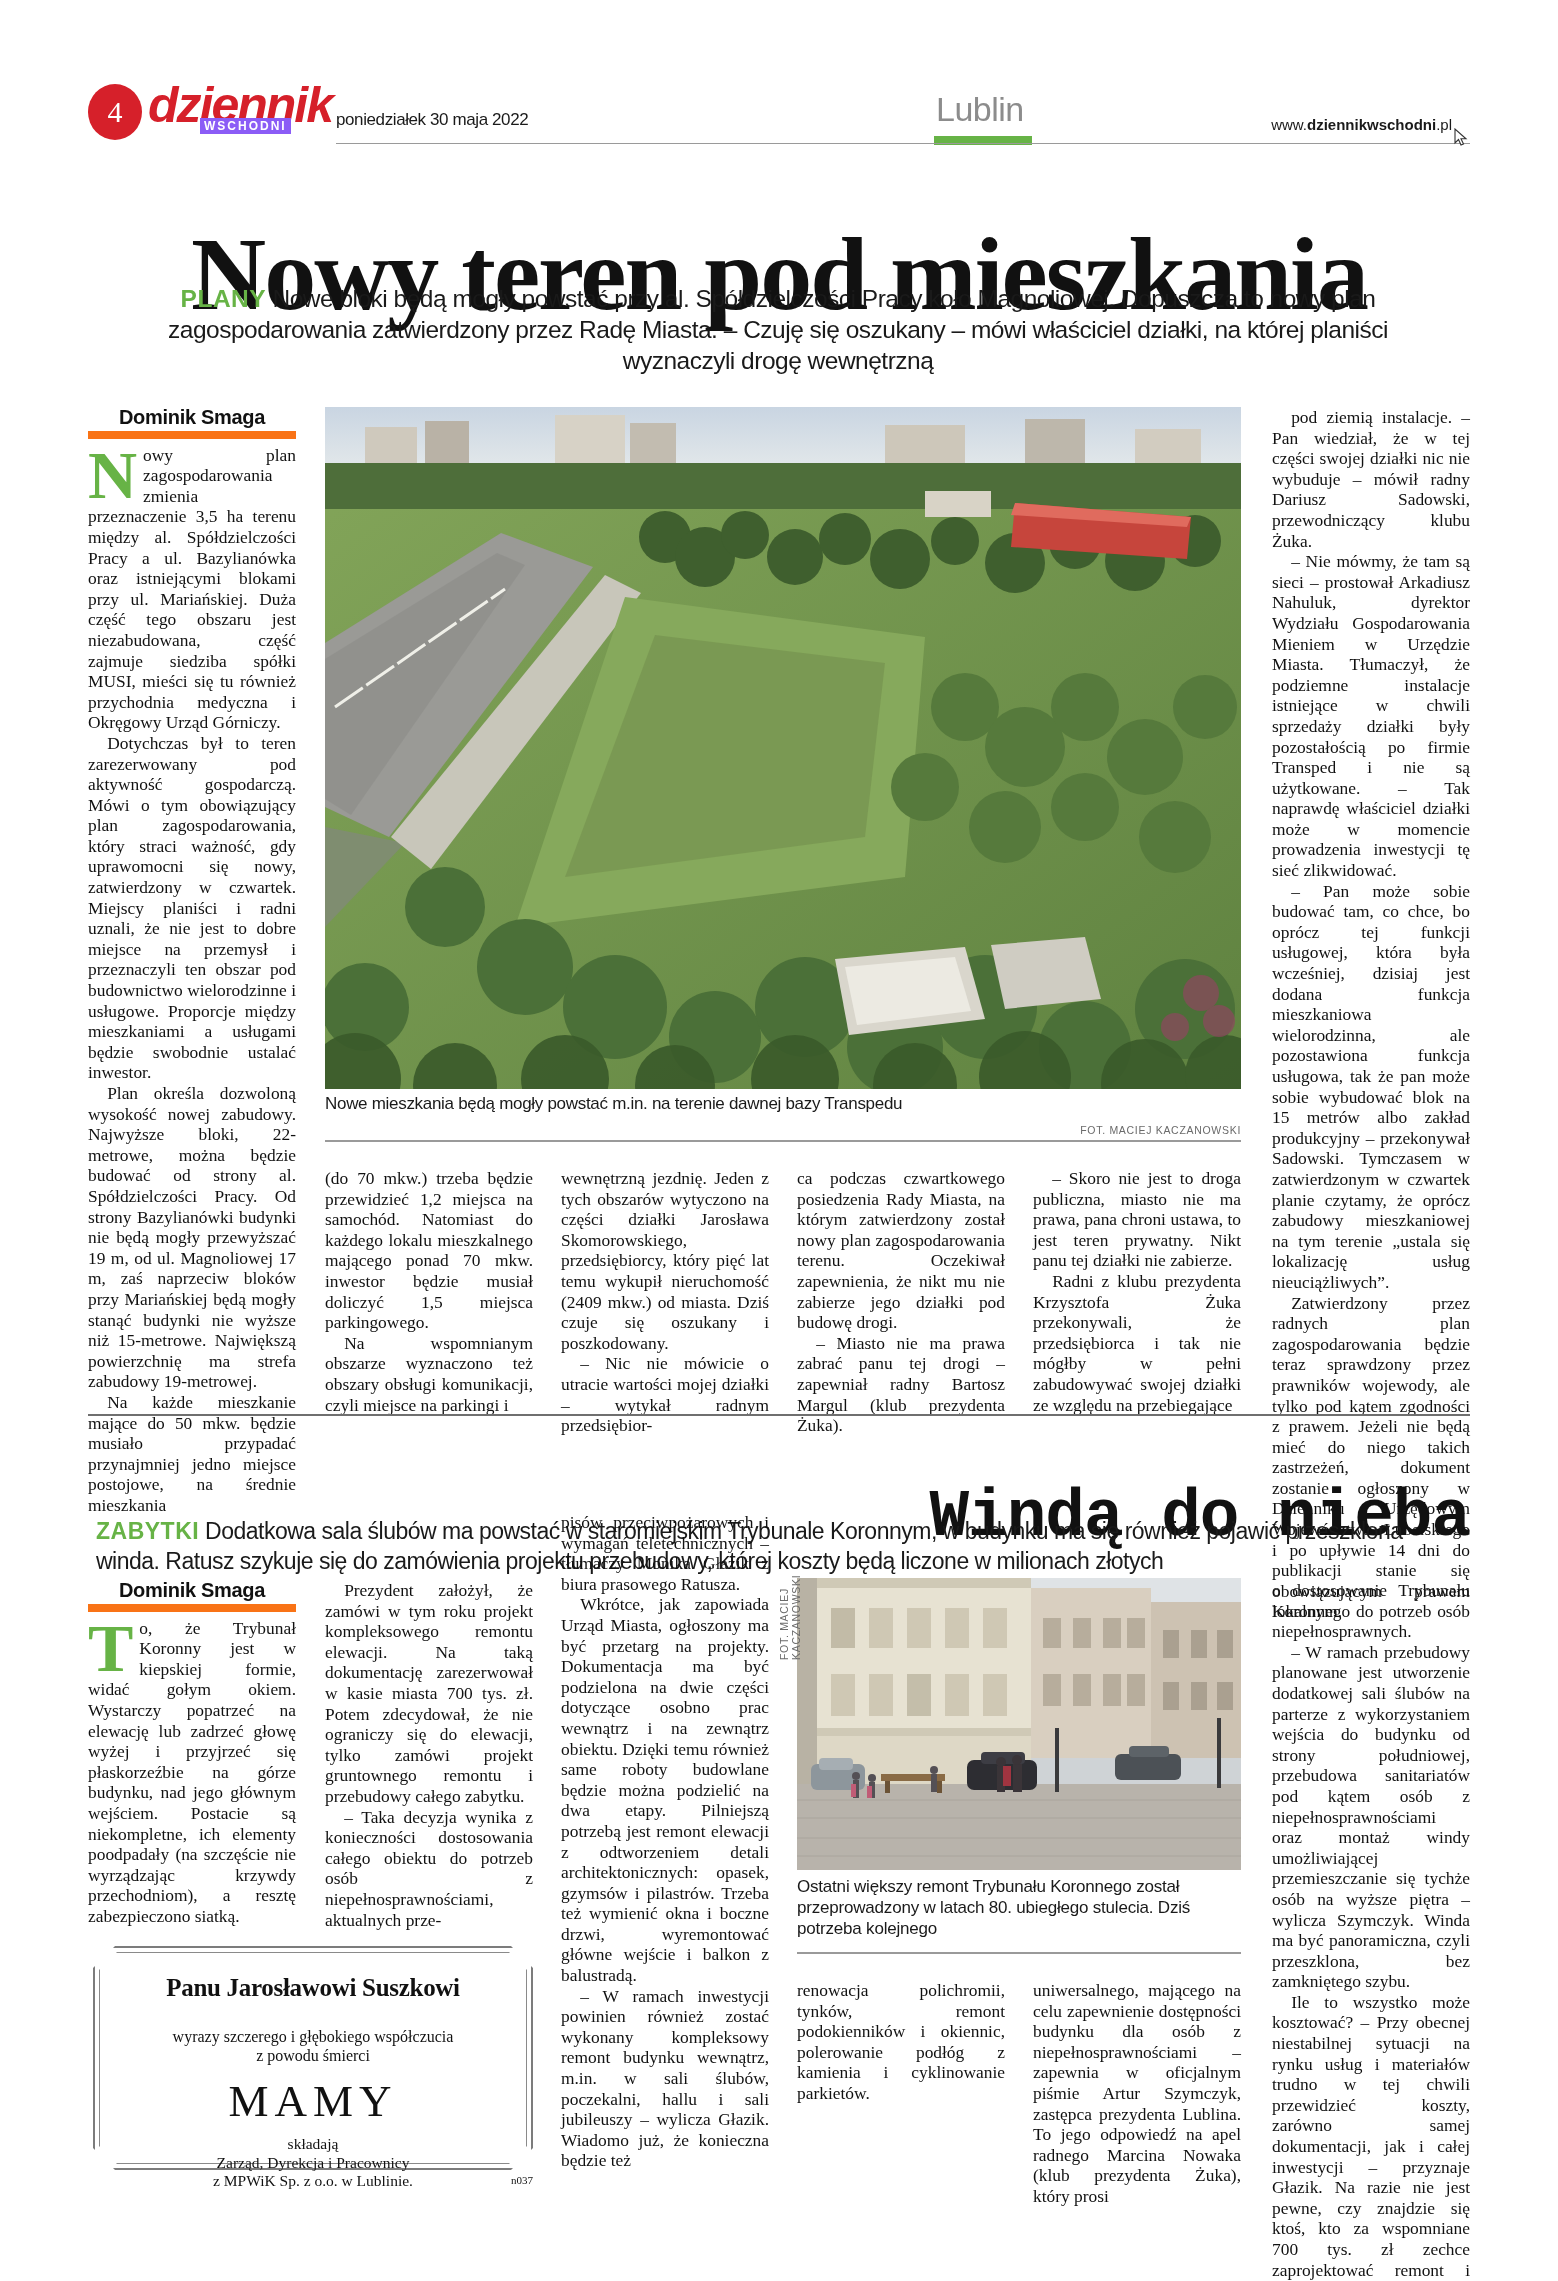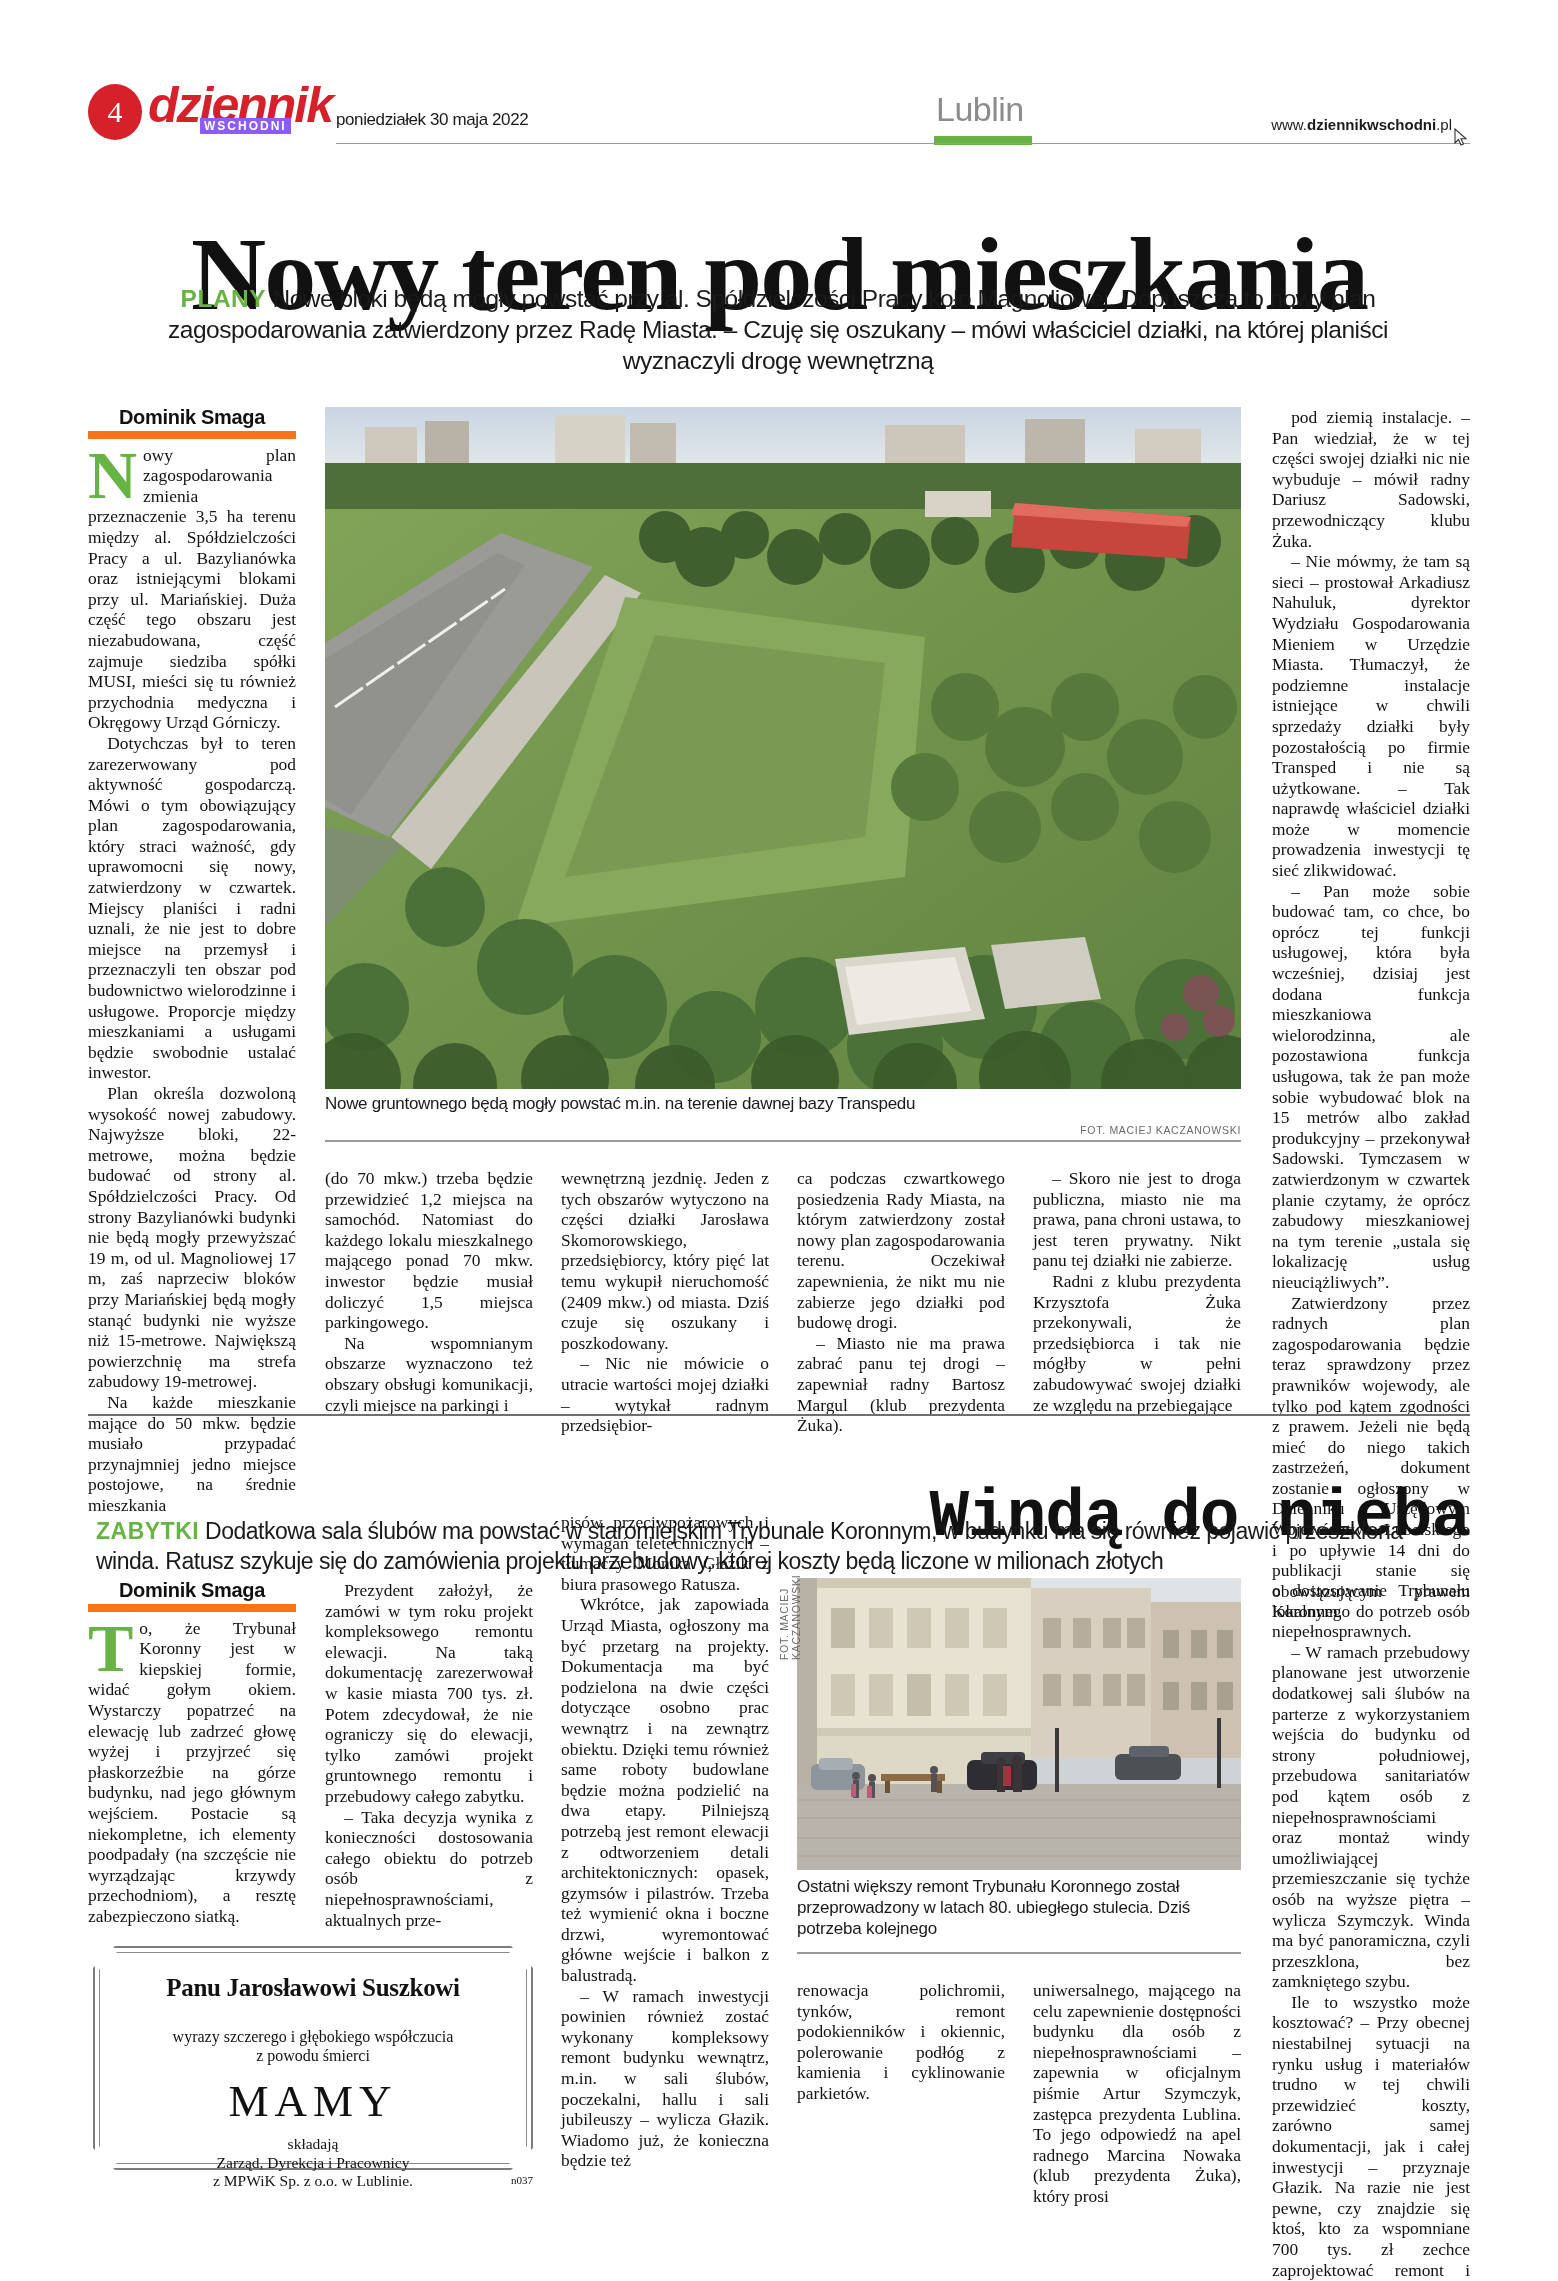--- a/index.html
+++ b/index.html
@@ -224,21 +224,21 @@
           <circle cx="820" cy="676" r="44"></circle>
           <circle cx="900" cy="668" r="40"></circle>
       </g>
       <g fill="#8a4a5c" opacity="0.75">
         <circle cx="876" cy="586" r="18"></circle>
           <circle cx="894" cy="614" r="16"></circle>
           <circle cx="850" cy="620" r="14"></circle>
       </g>
     </svg>
   </div>
-  <div class="caption1">Nowe gruntownego będą mogły powstać m.in. na terenie dawnej bazy Transpedu</div>
+  <div class="caption1">Nowe mieszkania będą mogły powstać m.in. na terenie dawnej bazy Transpedu</div>
   <div class="credit1">FOT. MACIEJ KACZANOWSKI</div>
   <div class="credit-rule"></div>
 
   <div class="col" id="a1c5">
     <div>
         <p>pod ziemią instalacje. – Pan wiedział, że w tej części swojej działki nic nie wybuduje – mówił radny Dariusz Sadowski, przewodniczący klubu Żuka.</p>
         <p>– Nie mówmy, że tam są sieci – prostował Arkadiusz Nahuluk, dyrektor Wydziału Gospodarowania Mieniem w Urzędzie Miasta. Tłumaczył, że podziemne instalacje istniejące w chwili sprzedaży działki były pozostałością po firmie Transped i nie są użytkowane. – Tak naprawdę właściciel działki może w momencie prowadzenia inwestycji tę sieć zlikwidować.</p>
         <p>– Pan może sobie budować tam, co chce, bo oprócz tej funkcji usługowej, która była wcześniej, dzisiaj jest dodana funkcja mieszkaniowa wielorodzinna, ale pozostawiona funkcja usługowa, tak że pan może sobie wybudować blok na 15 metrów albo zakład produkcyjny – przekonywał Sadowski. Tymczasem w zatwierdzonym w czwartek planie czytamy, że oprócz zabudowy mieszkaniowej na tym terenie „ustala się lokalizację usług nieuciążliwych”.</p>
         <p>Zatwierdzony przez radnych plan zagospodarowania będzie teraz sprawdzony przez prawników wojewody, ale tylko pod kątem zgodności z prawem. Jeżeli nie będą mieć do niego takich zastrzeżeń, dokument zostanie ogłoszony w Dzienniku Urzędowym Województwa Lubelskiego i po upływie 14 dni do publikacji stanie się obowiązującym prawem lokalnym.</p>
       </div>

